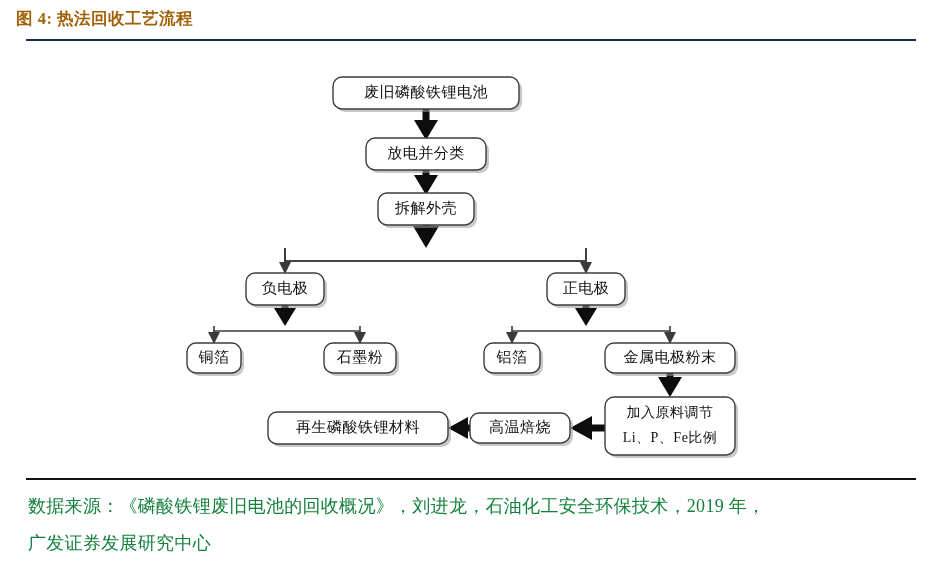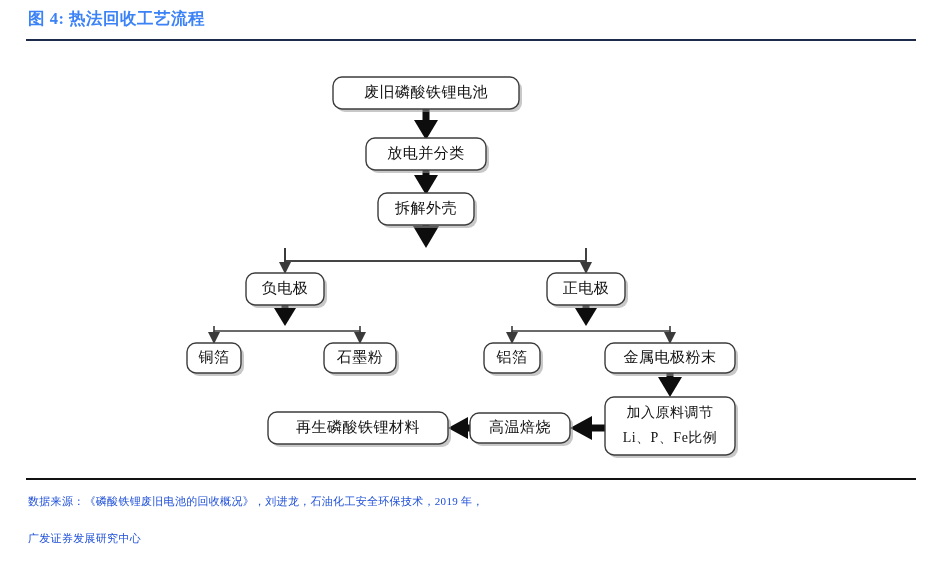--- a/index.html
+++ b/index.html
@@ -11,27 +11,27 @@
     width: 942px;
     height: 580px;
     position: relative;
     font-family: "Liberation Serif", "DejaVu Serif", serif;
     overflow: hidden;
   }
 
   
   #figure-title {
     position: absolute;
-    left: 28px;
+    left: 16px;
     top: 8px;
     font-family: "Liberation Serif", "DejaVu Serif", serif;
     font-weight: bold;
     font-size: 16.5px;
     letter-spacing: 0.5px;
-    color: #3b82f6;
+    color: #a16207;
     white-space: nowrap;
   }
   #title-rule {
     position: absolute;
     left: 26px;
     top: 39px;
     width: 890px;
     height: 2px;
     background: #1e2a4a;
   }
@@ -91,22 +91,22 @@
     left: 26px;
     top: 478px;
     width: 890px;
     height: 1.6px;
     background: #111111;
   }
   .source-line {
     position: absolute;
     left: 28px;
     font-family: "Liberation Serif", "DejaVu Serif", serif;
-    font-size: 11px;
-    color: #1d4ed8;
+    font-size: 18px;
+    color: #15803d;
     white-space: nowrap;
     letter-spacing: 0.3px;
   }
   #source-line-1 { top: 494px; }
   #source-line-2 { top: 531px; }
 </style>
 </head>
 <body>
 
 <div id="figure-title">图 4: 热法回收工艺流程</div>

